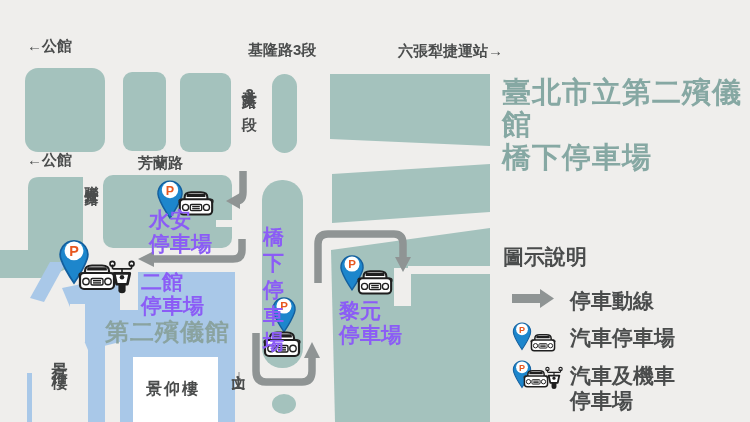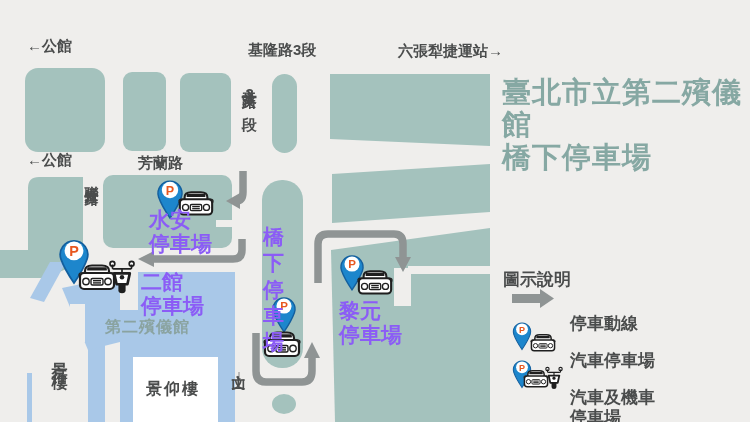--- a/index.html
+++ b/index.html
@@ -8,28 +8,28 @@
     background:#efeeec;
     font-family:"Liberation Sans","DejaVu Sans",sans-serif;
   }
   #map{position:absolute;left:0;top:0;}
   .lbl{
     position:absolute;white-space:pre-line;color:#4a4c4c;font-weight:bold;
     font-size:15px;line-height:1.15;
   }
   .v{writing-mode:vertical-rl;text-orientation:upright;}
   .blue{color:#8b5cf6;font-size:21px;line-height:1.12;}
-  .teal-big{color:#8aa3a0;font-size:16px;letter-spacing:1px;}
+  .teal-big{color:#8aa3a0;font-size:24px;letter-spacing:1px;}
   .bld{font-size:16px;}
   #lbl-title{color:#86a8a3;font-size:29px;line-height:1.12;letter-spacing:1px;}
   #lbl-xinhai{left:241px;top:76px;letter-spacing:3px;}
   #lbl-lianwai{left:84px;top:175px;font-size:14px;letter-spacing:2px;}
   #lbl-wenshan{left:231px;top:363px;font-size:14px;letter-spacing:2px;}
   #lbl-jingxing{left:50px;top:349px;letter-spacing:6px;}
-  .legend-lbl{font-size:17px;margin-top:25px;}
+  .legend-lbl{font-size:21px;}
   
   .blk{fill:#a4c2bd;}
   .lb{fill:#a9c8e8;}
   .wh{fill:#efeeec;}
   .whx{fill:#ffffff;}
   .rt{fill:none;stroke:#8f9494;stroke-width:7.5;}
   .rth{fill:#8f9494;}
   .cw{fill:#ffffff;stroke:#1f1f1f;stroke-width:2.2;stroke-linejoin:round;}
   .dk{fill:#1f1f1f;}
   .thin{fill:#ffffff;stroke:#1f1f1f;stroke-width:1.4;}

